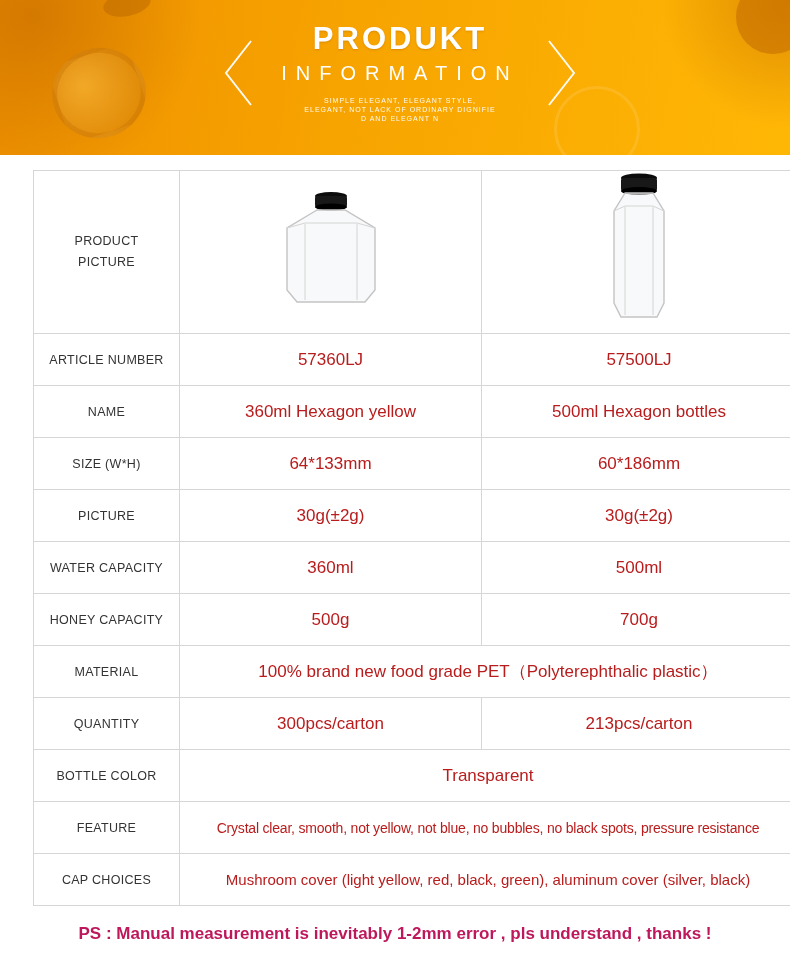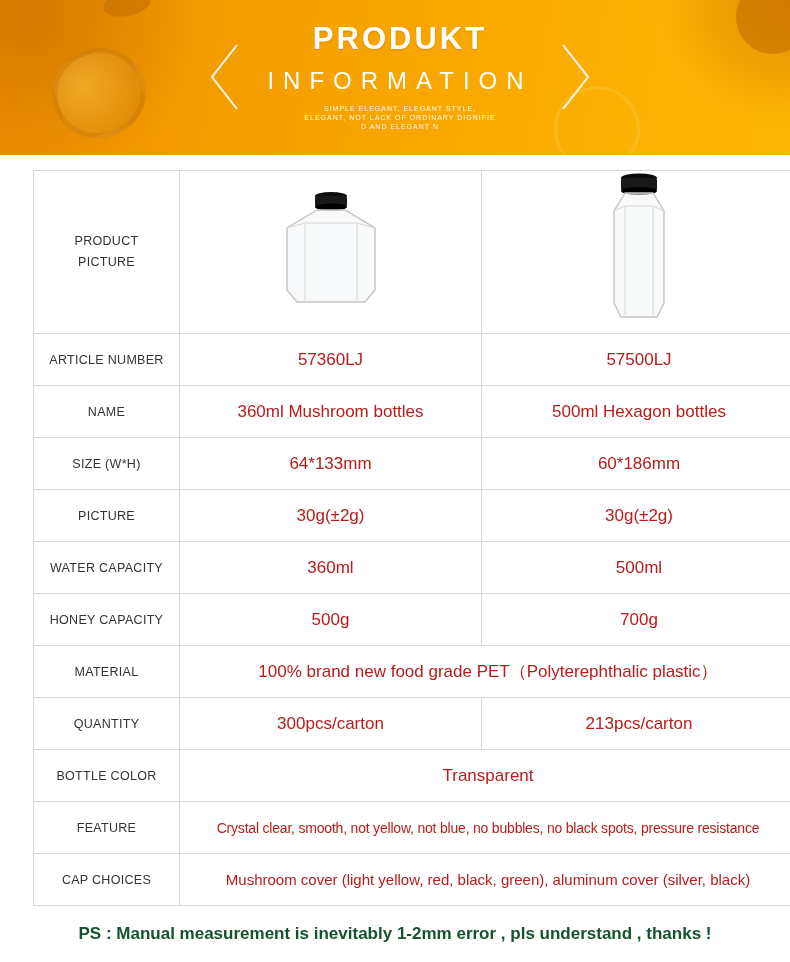--- a/index.html
+++ b/index.html
@@ -31,21 +31,21 @@
     position:absolute;left:5px;top:22px;width:790px;
     display:flex;align-items:center;justify-content:center;gap:26px;
   }
   .chev{flex:0 0 auto;opacity:.95;}
   .titles{text-align:center;color:#ffffff;}
   .banner-title{
     font-size:31px;font-weight:bold;letter-spacing:3px;line-height:34px;
     text-shadow:0 1px 2px rgba(170,90,0,.35);
   }
   .banner-subtitle{
-    font-size:24px;font-weight:normal;letter-spacing:9px;line-height:30px;margin-top:10px;
+    font-size:20px;font-weight:normal;letter-spacing:9px;line-height:30px;margin-top:2px;
   }
   .tagline{margin-top:8px;font-size:7px;line-height:9px;letter-spacing:1px;color:#ffffff;opacity:.95;}
   
   .table-wrap{padding-top:15px;display:flex;justify-content:center;margin-left:40px;}
   table.spec{border-collapse:collapse;table-layout:fixed;width:763px;}
   table.spec td{
     border:1px solid #d6d6d6;
     text-align:center;vertical-align:middle;
     padding:0 4px;overflow:hidden;
   }
@@ -54,21 +54,21 @@
   tr.row{height:52px;}
   tr.row-picture{height:162px;}
   td.picture-cell{vertical-align:bottom;}
   .bottle-box{display:flex;align-items:flex-end;justify-content:center;padding-bottom:6px;}
   td.value-small{font-size:14px;letter-spacing:-0.2px;white-space:nowrap;}
   td.value-mid{font-size:15px;white-space:nowrap;}
   .label-2line{line-height:21px;}
   
   .ps-note{
     margin-top:18px;text-align:center;
-    font-size:17px;font-weight:bold;color:#14532d;
+    font-size:17px;font-weight:bold;color:#be185d;
   }
 </style>
 </head>
 <body>
 
 <div class="banner">
   <div class="blob blob1"></div>
   <div class="blob blob2"></div>
   <div class="blob blob3"></div>
   <div class="blob blob4"></div>
@@ -137,21 +137,21 @@
   </tr>
 
   <tr class="row">
     <td class="label">ARTICLE NUMBER</td>
     <td class="value">57360LJ</td>
     <td class="value">57500LJ</td>
   </tr>
 
   <tr class="row">
     <td class="label">NAME</td>
-    <td class="value">360ml Mushroom bottles</td>
+    <td class="value">360ml Hexagon yellow</td>
     <td class="value">500ml Hexagon bottles</td>
   </tr>
 
   <tr class="row">
     <td class="label">SIZE (W*H)</td>
     <td class="value">64*133mm</td>
     <td class="value">60*186mm</td>
   </tr>
 
   <tr class="row">

